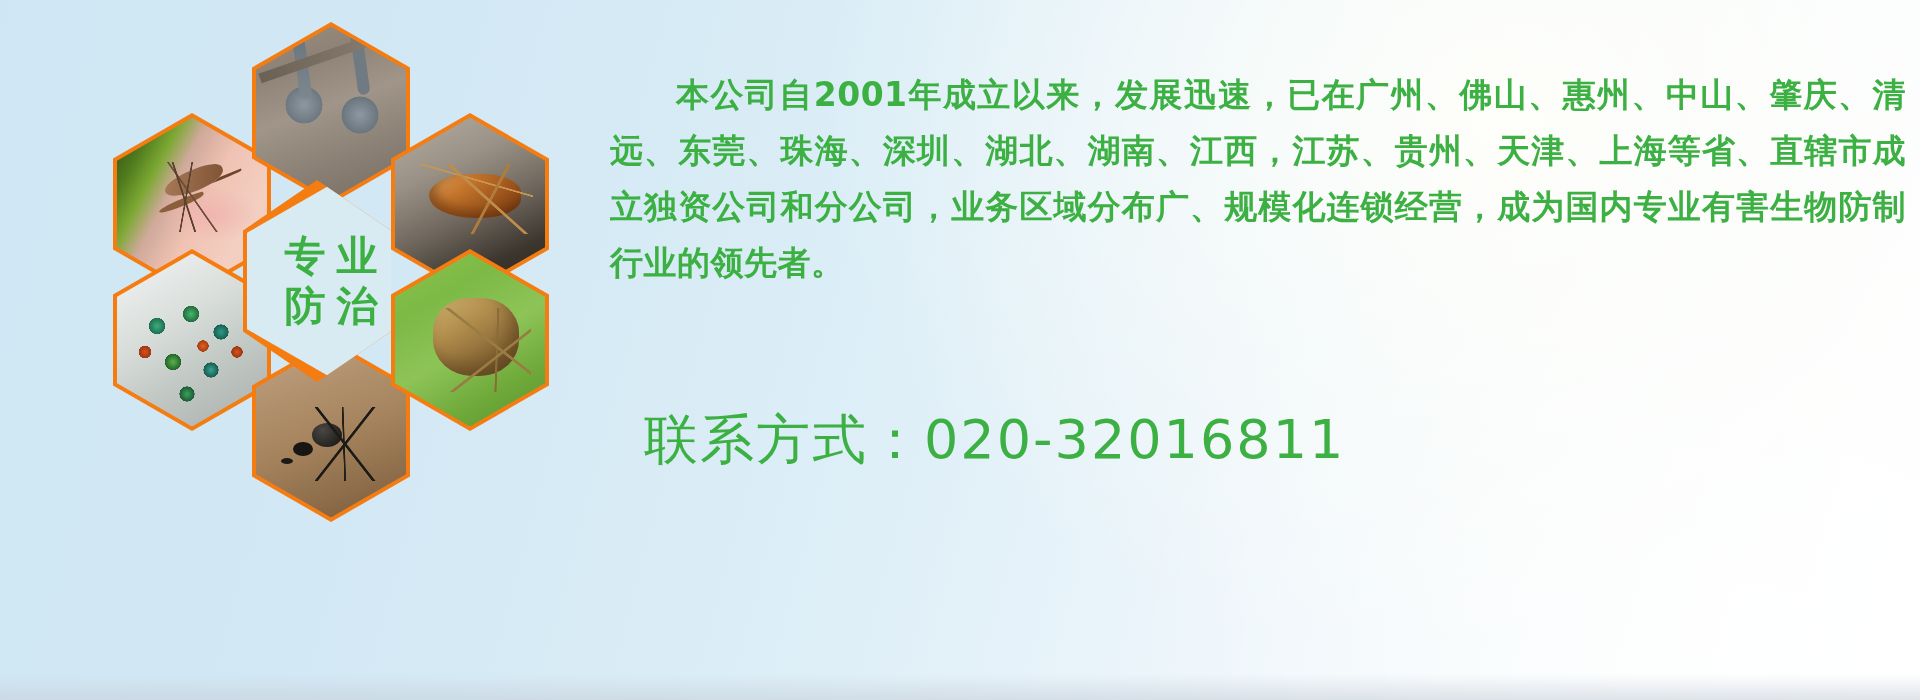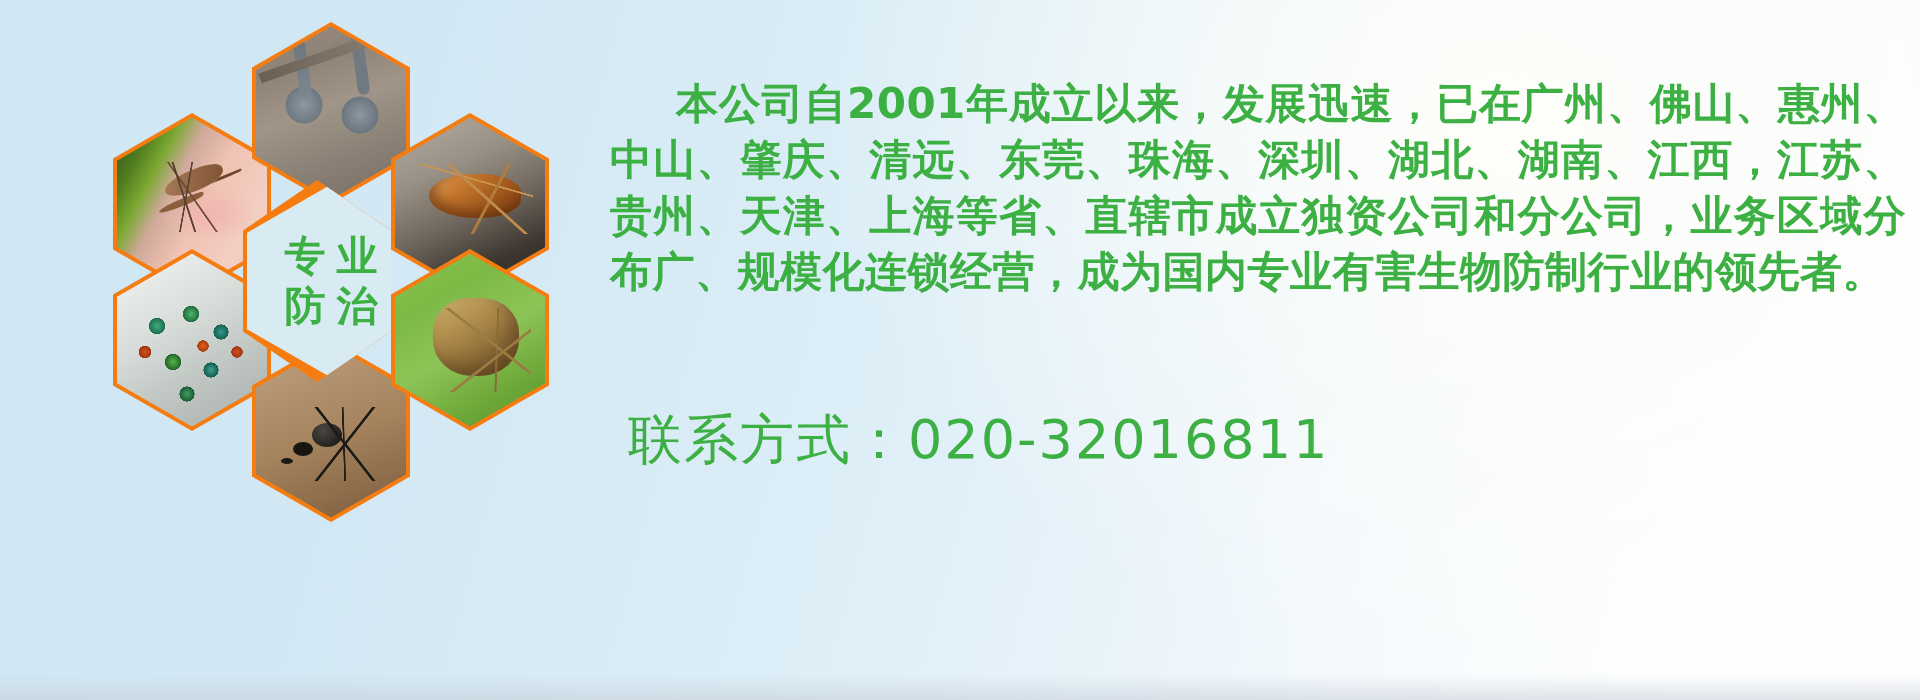--- a/index.html
+++ b/index.html
@@ -138,31 +138,31 @@
     background:
       linear-gradient(38deg,transparent 62%,#9a7c42 62.4%,#9a7c42 63.8%,transparent 64.4%),
       linear-gradient(142deg,transparent 64%,#9a7c42 64.4%,#9a7c42 65.8%,transparent 66.4%),
       linear-gradient(92deg,transparent 70%,#8a6c36 70.4%,#8a6c36 71.6%,transparent 72.2%);
   }
 
   
   #content{position:absolute;left:600px;top:0;width:1320px;height:700px;}
   #paragraph{
     position:absolute;left:10px;top:34px;width:1296px;
-    color:#3cb043;font-size:42px;line-height:56px;font-weight:bold;
+    color:#3cb043;font-size:33px;line-height:56px;font-weight:bold;
     font-family:"DejaVu Sans","Liberation Sans",sans-serif;
     text-indent:66px;text-align:justify;letter-spacing:0.5px;
   }
   #contact{position:absolute;left:22px;top:400px;width:1290px;}
   .contact-line{
     color:#3cb043;font-size:54px;line-height:80px;font-weight:normal;
     font-family:"DejaVu Sans","Liberation Sans",sans-serif;
     white-space:nowrap;letter-spacing:2px;
   }
-  #contact-line-1{padding-left:6px;}
+  #contact-line-1{padding-left:6px;margin-left:16px;}
   #contact-line-2{padding-left:288px;}
 </style>
 </head>
 <body>
 
 <div id="banner">
 
   <div id="honeycomb">
 
     <div class="hex" style="left:113px;top:113px;">

